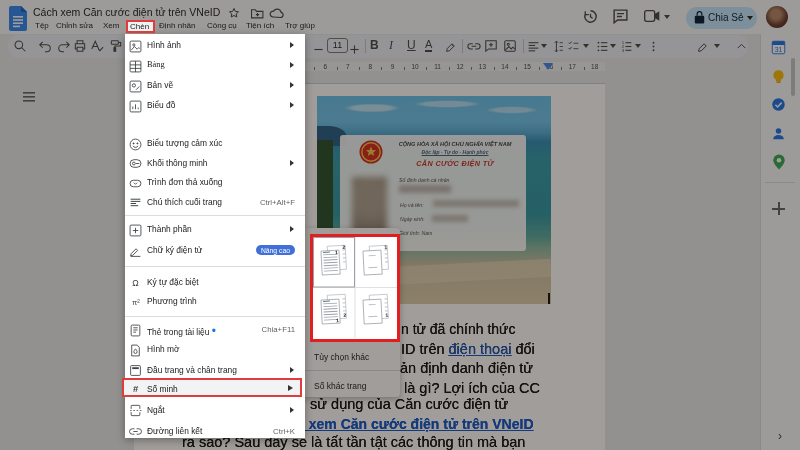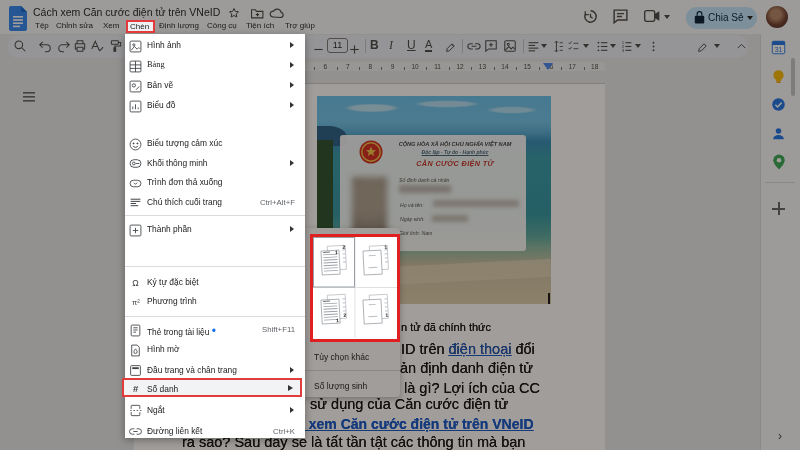--- a/index.html
+++ b/index.html
@@ -43,21 +43,21 @@
       </svg>
   <svg class="abs" style="left:269px;top:8px;" width="15" height="11" viewBox="0 0 26 18" fill="none" stroke="#444" stroke-width="2">
         <path d="M7 15 a5 5 0 1 1 1-9.9 A7 7 0 0 1 21 7 a4.5 4.5 0 0 1 -1 8.9 z"></path>
       </svg>
 
   <div class="abs" style="left:0;top:21px;height:12px;font-size:8px;color:#202124;">
     <span class="abs" style="left:35px;white-space:nowrap;">Tệp</span>
     <span class="abs" style="left:56px;white-space:nowrap;">Chỉnh sửa</span>
     <span class="abs" style="left:103px;white-space:nowrap;">Xem</span>
     <span class="abs" style="left:130px;white-space:nowrap;">Chèn</span>
-    <span class="abs" style="left:159px;white-space:nowrap;">Định lượng</span>
+    <span class="abs" style="left:159px;white-space:nowrap;">Định nhân</span>
     <span class="abs" style="left:207px;white-space:nowrap;">Công cụ</span>
     <span class="abs" style="left:246px;white-space:nowrap;">Tiện ích</span>
     <span class="abs" style="left:285px;white-space:nowrap;">Trợ giúp</span>
   </div>
 
   <svg class="abs" style="left:582px;top:8px;" width="17" height="17" viewBox="0 0 24 24" fill="none" stroke="#444" stroke-width="2">
         <path d="M12 4 a8 8 0 1 1 -7.4 5"></path>
         <path d="M4.6 4.5 v5 h5" stroke-width="1.8"></path>
         <path d="M12 8 v4.5 l3 2" stroke-width="1.8"></path>
       </svg>
@@ -296,32 +296,32 @@
       radial-gradient(circle at 50% 28%, #aca091 0 30%, #8f8479 60%, #776d66 100%);filter:blur(3px);"></div>
     <div class="abs" style="left:83px;top:106px;font-size:5.2px;color:#4c4c4c;">Họ và tên:</div>
     <div class="abs" style="left:116px;top:104px;width:86px;height:7px;background:#c2bcb6;filter:blur(2px);"></div>
     <div class="abs" style="left:83px;top:120px;font-size:5.2px;color:#4c4c4c;">Ngày sinh:</div>
     <div class="abs" style="left:115px;top:119px;width:36px;height:7px;background:#c2bcb6;filter:blur(2px);"></div>
     <div class="abs" style="left:82px;top:134px;font-size:5.2px;color:#4c4c4c;">Giới tính: Nam</div>
   </div>
 
   <div class="abs" style="left:548px;top:293px;width:2px;height:11px;background:#111;"></div>
 
-  <div class="abs" style="left:401px;top:321px;font-size:11px;color:#0e0e0e;white-space:nowrap;text-shadow:0 0 0.6px #0e0e0e;">n tử đã chính thức</div>
+  <div class="abs" style="left:401px;top:321px;font-size:14px;color:#0e0e0e;white-space:nowrap;text-shadow:0 0 0.6px #0e0e0e;">n tử đã chính thức</div>
   <div class="abs" style="left:400px;top:360px;font-size:14.5px;color:#0e0e0e;white-space:nowrap;text-shadow:0 0 0.6px #0e0e0e;">ản định danh điện tử</div>
   <div class="abs" style="left:401px;top:340.5px;font-size:14.5px;color:#0e0e0e;white-space:nowrap;text-shadow:0 0 0.6px #0e0e0e;">ID trên <span style="color:#1155cc;text-decoration:underline;">điện thoại</span> đổi</div>
   <div class="abs" style="left:404px;top:379.5px;font-size:14.5px;color:#0e0e0e;white-space:nowrap;text-shadow:0 0 0.6px #0e0e0e;">là gì? Lợi ích của CC</div>
   <div class="abs" style="left:298px;top:396px;font-size:14.5px;color:#0e0e0e;white-space:nowrap;text-shadow:0 0 0.6px #0e0e0e;">rị sử dụng của Căn cước điện tử</div>
   <div class="abs" style="left:301px;top:416px;font-size:14px;font-weight:bold;color:#1155cc;text-decoration:underline;white-space:nowrap;text-shadow:0 0 0.5px #1155cc;">i xem Căn cước điện tử trên VNeID</div>
   <div class="abs" style="left:182px;top:434px;font-size:14.5px;color:#0e0e0e;white-space:nowrap;text-shadow:0 0 0.6px #0e0e0e;">ra sao? Sau đây se là tất tần tật các thông tin mà bạn</div>
 
   <div class="abs" style="left:302px;top:228px;width:98px;height:169px;background:#fff;border-radius:0 4px 4px 4px;box-shadow:0 2px 6px rgba(0,0,0,0.3);"></div>
   <div class="abs" style="left:314px;top:351.5px;font-size:8.5px;color:#202124;">Tùy chọn khác</div>
   <div class="abs" style="left:302px;top:370px;width:98px;height:1px;background:#dadce0;"></div>
-  <div class="abs" style="left:314px;top:380.5px;font-size:8.5px;color:#202124;">Số lượng sinh</div>
+  <div class="abs" style="left:314px;top:380.5px;font-size:8.5px;color:#202124;">Số khác trang</div>
 
   <div class="abs" style="left:760px;top:34px;width:40px;height:416px;background:#f9fbfd;border-left:1px solid #d8dce0;"></div>
 
   <svg class="abs" style="left:771px;top:40px;" width="15" height="15" viewBox="0 0 24 24">
     <rect x="2" y="2" width="20" height="20" rx="2.5" fill="#fff" stroke="#1a73e8" stroke-width="1.5"></rect>
     <rect x="2" y="2" width="20" height="6" fill="#1a73e8"></rect>
     <text x="12" y="19" font-size="11" fill="#1a73e8" text-anchor="middle" font-family="Liberation Sans">31</text>
   </svg>
 
   <svg class="abs" style="left:771px;top:69px;" width="15" height="15" viewBox="0 0 24 24">
@@ -429,41 +429,49 @@
       </div>
       <div class="msep" style="top: 181px;"></div>
       <div class="mi" style="top: 185px;">
         <span class="ic"><svg width="13" height="13" viewBox="0 0 24 24" fill="none" stroke="#3c4043" stroke-width="1.6">
             <rect x="2" y="2" width="20" height="20" rx="2"></rect>
             <path d="M12 7 v10 M7 12 h10"></path>
           </svg></span>
         <span class="tx">Thành phần</span>
         <span class="ar"></span>
       </div>
+      <div class="mi" style="top: 206px;">
+        <span class="ic"><svg width="13" height="13" viewBox="0 0 24 24" fill="none" stroke="#3c4043" stroke-width="1.6">
+            <path d="M4 16 l9 -9 3 3 -9 9 -4 1 z"></path>
+            <path d="M3 21 h18"></path>
+          </svg></span>
+        <span class="tx">Chữ ký điện tử</span>
+        <span class="sc"><span style="display:inline-block;background:#3f6fd7;color:#fff;font-size:6.8px;border-radius:6px;padding:1.5px 5px;position:relative;top:-1px;">Nâng cao</span></span>
+      </div>
       <div class="msep" style="top: 232px;"></div>
       <div class="mi" style="top: 238px;">
         <span class="ic"><svg width="13" height="13" viewBox="0 0 24 24">
             <text x="12" y="17" font-size="16" text-anchor="middle" fill="#3c4043" font-family="Liberation Sans">Ω</text>
           </svg></span>
         <span class="tx">Ký tự đặc biệt</span>
       </div>
       <div class="mi" style="top: 257px;">
         <span class="ic"><svg width="15" height="13" viewBox="0 0 26 24">
             <text x="12" y="17" font-size="14" text-anchor="middle" fill="#3c4043" font-family="Liberation Sans">π²</text>
           </svg></span>
         <span class="tx">Phương trình</span>
       </div>
       <div class="msep" style="top: 281.5px;"></div>
       <div class="mi" style="top: 285px;">
         <span class="ic"><svg width="13" height="13" viewBox="0 0 24 24" fill="none" stroke="#3c4043" stroke-width="1.6">
             <rect x="4" y="2" width="16" height="20" rx="2"></rect>
             <path d="M8 7 h8 M8 11 h8 M8 15 h5"></path>
           </svg></span>
         <span class="tx">Thẻ trong tài liệu <span style="color:#1a73e8;font-size:12px;position:relative;top:0px;">•</span></span>
-        <span class="sc">Shift+F11</span>
+        <span class="sc">Chia+F11</span>
       </div>
       <div class="mi" style="top: 305px;">
         <span class="ic"><svg width="13" height="13" viewBox="0 0 24 24" fill="none" stroke="#3c4043" stroke-width="1.6">
             <path d="M5 2 h10 l4 4 v16 h-14 z"></path>
             <path d="M12 9 c2 2.5 3 4 3 5.5 a3 3 0 0 1 -6 0 c0 -1.5 1 -3 3 -5.5 z"></path>
           </svg></span>
         <span class="tx">Hình mờ</span>
       </div>
       <div class="mi" style="top: 325.5px;">
         <span class="ic"><svg width="13" height="13" viewBox="0 0 24 24" fill="none" stroke="#3c4043" stroke-width="1.6">
@@ -495,21 +503,21 @@
       </div>
     </div>
 
 <div class="abs" style="left:126px;top:20px;width:25px;height:9px;background:#eef0f2;
      border:2.2px solid #e23b3b;z-index:70;"></div>
 <div class="abs" style="left:130px;top:22px;font-size:8px;color:#202124;z-index:71;">Chèn</div>
 
 <div class="abs" style="left:122px;top:378px;width:176px;height:14.5px;background:#f2f3f4;
      border:2.5px solid #e23b3b;z-index:70;"></div>
 <div class="abs" style="left:133px;top:382.5px;z-index:71;font-size:9.5px;font-weight:bold;color:#3c4043;">#</div>
-<div class="abs" style="left:147px;top:384px;z-index:71;font-size:8.4px;color:#202124;">Số danh</div>
+<div class="abs" style="left:147px;top:384px;z-index:71;font-size:8.4px;color:#202124;">Số minh</div>
 <div class="abs" style="left:288px;top:385px;z-index:71;width:0;height:0;border-left:5px solid #333;border-top:3.5px solid transparent;border-bottom:3.5px solid transparent;"></div>
 
 <div id="thumbs" class="abs" style="left:309.5px;top:234px;width:90.5px;height:107.5px;background:#fff;
      border:3.3px solid #e02020;z-index:70;box-sizing:border-box;">
       <svg width="84" height="101" viewBox="0 0 84 101" style="position:absolute;left:0;top:0;">
         <path d="M42 0 V101 M0 50.5 H84" stroke="#e0e0e0" stroke-width="1"></path>
         <rect x="0.5" y="0.5" width="41" height="49.5" fill="none" stroke="#9aa0a6" stroke-width="1"></rect>
         <g transform="translate(19,24) rotate(-3)">
           <rect x="-4" y="-15" width="18" height="24" fill="#fff" stroke="#b0b5ba" stroke-width="0.7"></rect>
           <rect x="11" y="-11" width="3" height="1" fill="#bdc1c6"></rect>

